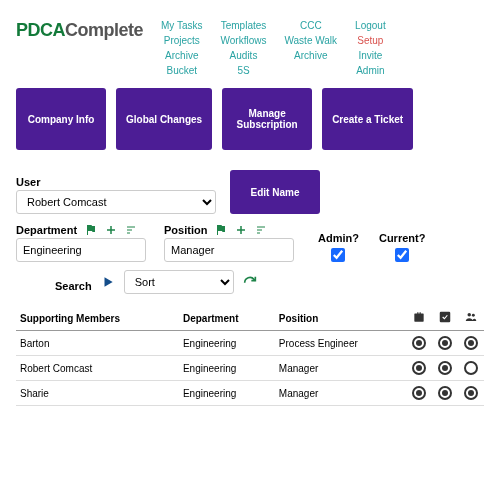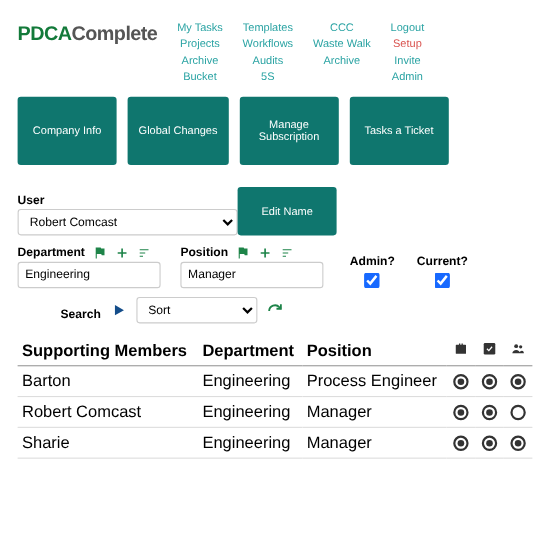--- a/index.html
+++ b/index.html
@@ -6,42 +6,42 @@
     body { font-family: Arial, Helvetica, sans-serif; font-size: 11px; background: #fff; width: 500px; height: 500px; padding: 20px 16px; }
     .topbar { display: flex; gap: 18px; align-items: flex-start; margin-bottom: 12px; }
     .logo { font-size: 18px; font-weight: 800; letter-spacing: -0.5px; white-space: nowrap; }
     .logo .p1 { color: #137a3a; }
     .logo .p2 { color: #555; font-weight: 700; }
     .navcols { display: flex; gap: 18px; font-size: 10px; text-align: center; }
     .navcol { display: flex; flex-direction: column; gap: 4px; }
     .navlink { color: #2aa3a3; cursor: pointer; }
     .navlink.active { color: #d9534f; }
     .btnrow { display: flex; gap: 10px; margin-bottom: 20px; }
-    .gbtn { background: #0f766e; color: #fff; border: none; border-radius: 3px; padding: 7px 10px; font-weight: 400; font-size: 10px; cursor: pointer; text-align: center; min-width: 90px; }
+    .gbtn { background: #4c1d95; color: #fff; border: none; border-radius: 3px; padding: 7px 10px; font-weight: 700; font-size: 10px; cursor: pointer; text-align: center; min-width: 90px; }
     .gbtn.multi { line-height: 1.1; padding: 20px 10px; }
     .section-label { font-weight: 700; font-size: 11px; margin-bottom: 2px; display: block; }
-    .user-row { display: flex; align-items: flex-end; margin-bottom: 10px; }
+    .user-row { display: flex; align-items: flex-end; gap: 14px; margin-bottom: 10px; }
     .field-col { display: flex; flex-direction: column; }
     select, input[type="text"] { border: 1px solid #ccc; border-radius: 3px; padding: 4px 6px; font-size: 11px; height: 24px; background: #fff; }
     .user-select { width: 200px; }
     .dept-pos-row { display: flex; align-items: flex-end; gap: 0; margin-bottom: 8px; }
     .dp-col { display: flex; flex-direction: column; margin-right: 18px; }
     .dp-head { display: flex; align-items: center; gap: 8px; margin-bottom: 2px; }
     .dp-head .lbl { font-weight: 700; font-size: 11px; }
     .mini-icon { color: #1e8449; width: 12px; height: 12px; cursor: pointer; display: inline-flex; align-items: center; justify-content: center; }
     .dp-input { width: 130px; }
     .check-col { display: flex; flex-direction: column; align-items: center; margin-left: 6px; margin-right: 14px; }
     .check-col .lbl { font-weight: 700; font-size: 11px; margin-bottom: 4px; }
     input[type="checkbox"] { accent-color: #1769ff; width: 14px; height: 14px; }
     .search-row { display: flex; align-items: flex-end; gap: 8px; margin-bottom: 12px; margin-left: 39px; }
     .search-input { width: 110px; }
     .play-icon, .refresh-icon { color: #144d8a; cursor: pointer; width: 16px; height: 16px; display: inline-flex; align-items: center; justify-content: center; }
     .refresh-icon { color: #1e8449; }
     .sort-select { width: 110px; }
-    table { width: 100%; border-collapse: collapse; font-size: 15px; }
+    table { width: 100%; border-collapse: collapse; font-size: 10px; }
     th { text-align: left; font-weight: 700; border-bottom: 1px solid #999; padding: 4px 4px; }
     th.icon-th { width: 26px; text-align: center; }
     td { border-bottom: 1px solid #ddd; padding: 5px 4px; vertical-align: middle; }
     td.radio-cell { text-align: center; width: 26px; }
     .radio-circle { width: 14px; height: 14px; border: 2px solid #333; border-radius: 50%; display: inline-block; vertical-align: middle; position: relative; }
     .radio-circle.filled::after { content: ''; position: absolute; top: 2px; left: 2px; width: 6px; height: 6px; background: #333; border-radius: 50%; }
     .th-icon { width: 14px; height: 14px; display: inline-block; }
   </style>
 </head>
 <body>
@@ -74,21 +74,21 @@
         <span class="navlink">Invite</span>
         <span class="navlink">Admin</span>
       </div>
   </div>
 </div>
 
 <div class="btnrow">
   <button class="gbtn">Company Info</button>
   <button class="gbtn">Global Changes</button>
   <button class="gbtn multi" id="manage-sub">Manage<br>Subscription</button>
-  <button class="gbtn">Tasks a Ticket</button>
+  <button class="gbtn">Create a Ticket</button>
 </div>
 
 <div class="user-row">
   <div class="field-col">
     <span class="section-label">User</span>
     <select class="user-select">
       <option>Robert Comcast</option>
     </select>
   </div>
   <button class="gbtn" style="height:44px;">Edit Name</button>

